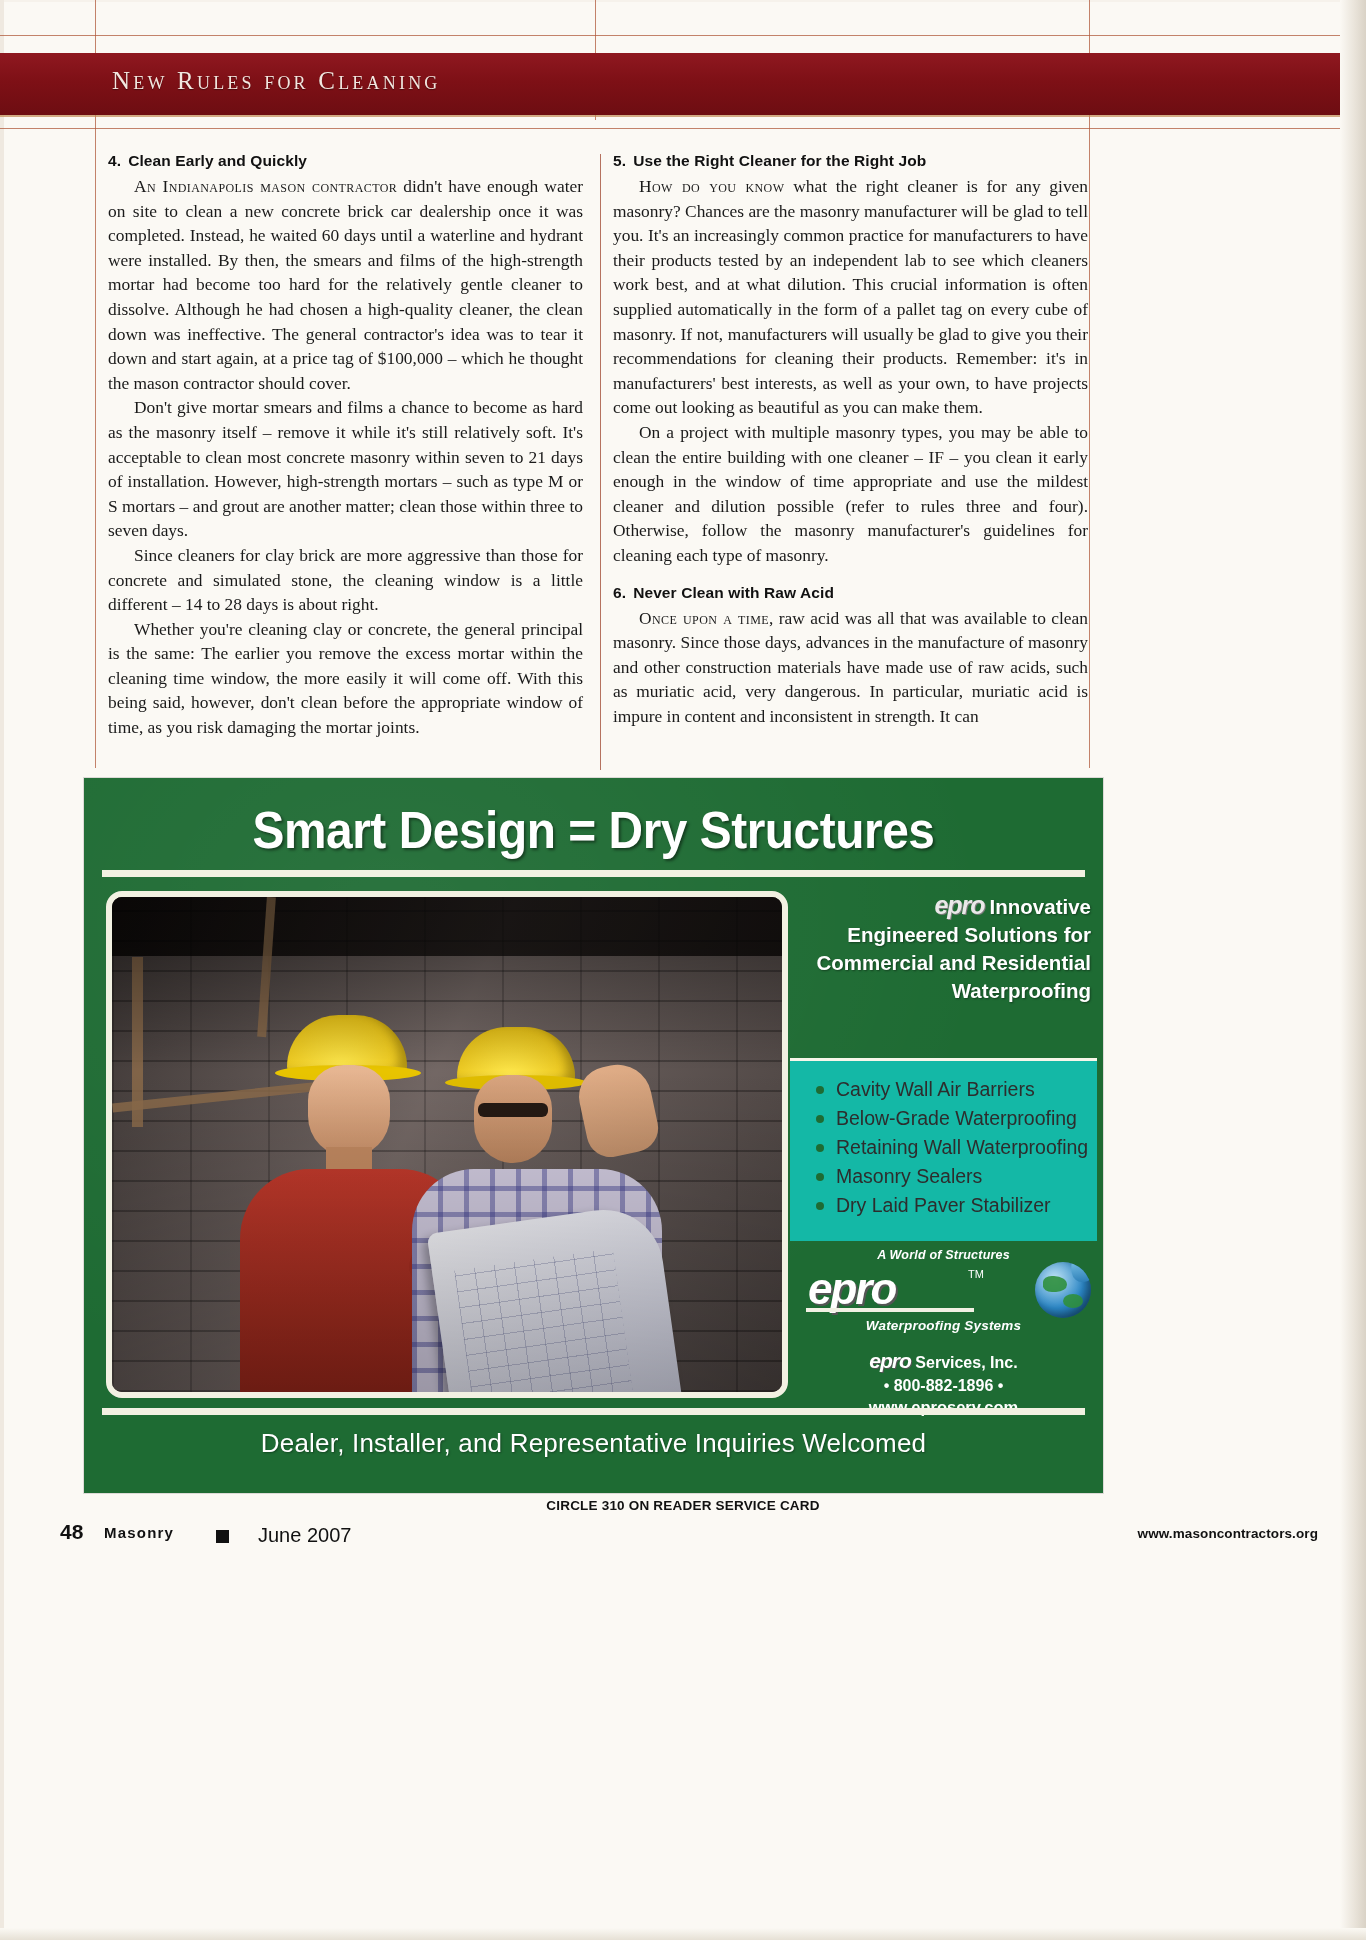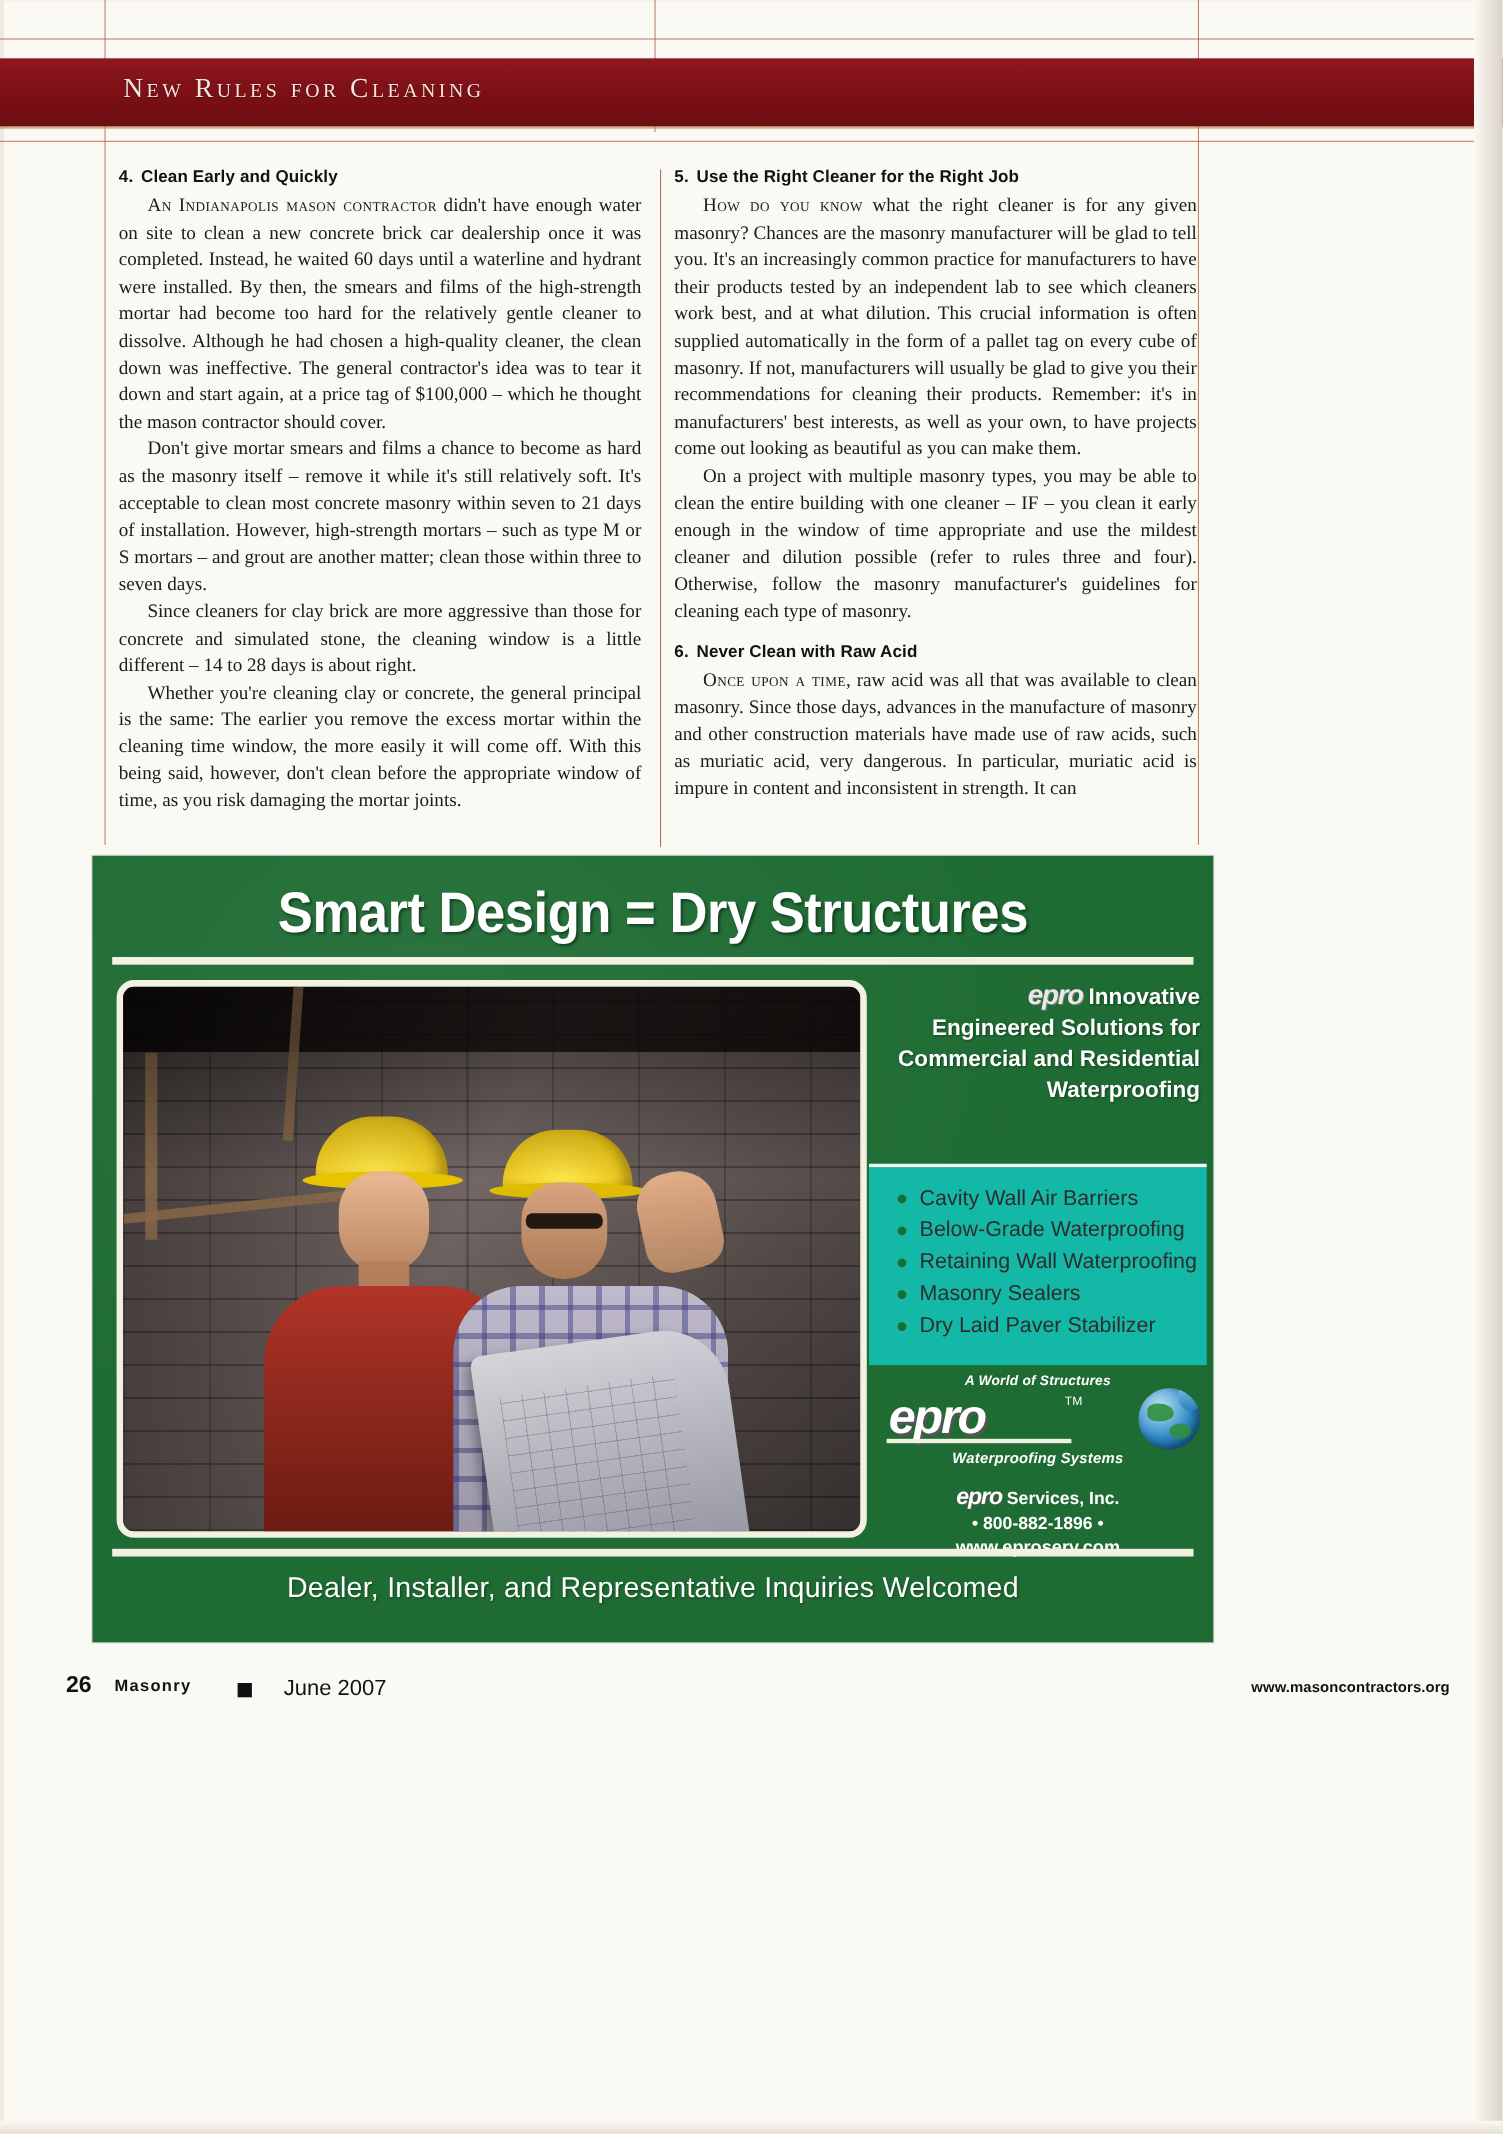--- a/index.html
+++ b/index.html
@@ -366,23 +366,24 @@
         <span>Services, Inc.</span>
       </div>
       <div class="svc-phone">• 800-882-1896 •</div>
       <div class="svc-web">www.eproserv.com</div>
     </div>
 
     <div class="ad-bottom-rule"></div>
     <div class="ad-footer-text">Dealer, Installer, and Representative Inquiries Welcomed</div>
   </div>
 
+  <div class="circle-line">CIRCLE 310 ON READER SERVICE CARD</div>
 
   <div class="footer">
-    <span class="pg-num">26</span>
+    <span class="pg-num">48</span>
     <span class="pg-mag">Masonry</span>
     <span class="pg-sq"></span>
     <span class="pg-date">June 2007</span>
     <span class="pg-url">www.masoncontractors.org</span>
   </div>
 
   <div class="edge-right"></div>
   <div class="edge-bottom"></div>
 </div>
 

